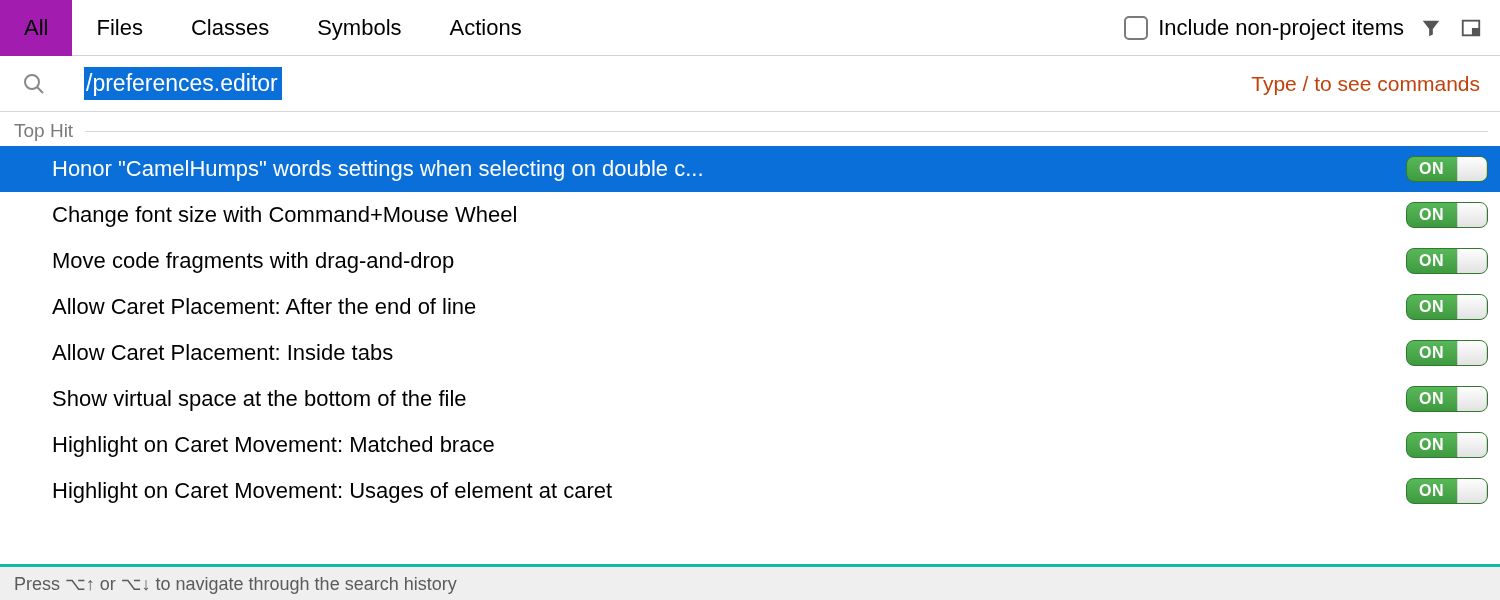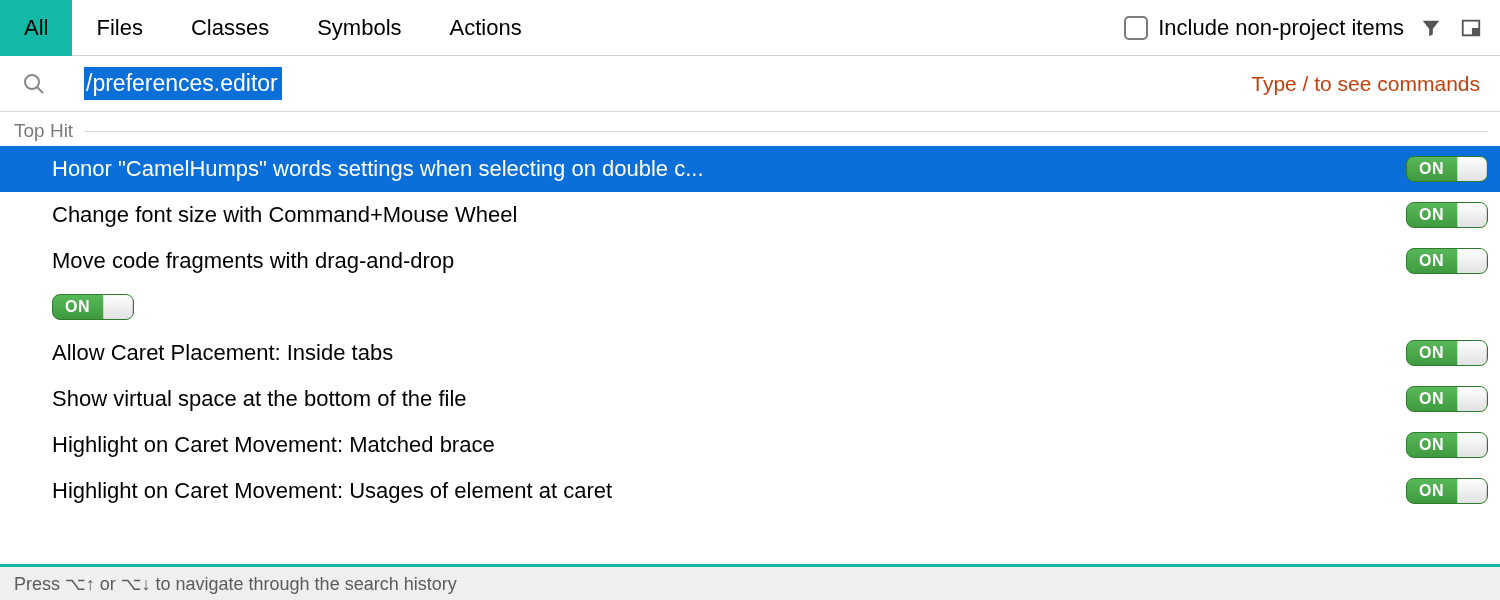--- a/index.html
+++ b/index.html
@@ -24,21 +24,21 @@
     .tab {
       padding: 0 24px;
       height: 56px;
       display: flex;
       align-items: center;
       font-size: 22px;
       color: #000;
       cursor: pointer;
     }
     .tab.active {
-      background: #14b8a6;
+      background: #a21caf;
     }
     .tabbar-spacer { flex: 1; }
     .rightgroup {
       display: flex;
       align-items: center;
       gap: 14px;
       padding-right: 16px;
     }
     .checkbox-wrap {
       display: flex;
@@ -259,20 +259,21 @@
       </div>
     </div>
     <div class="row">
       <span class="row-label">Move code fragments with drag-and-drop</span>
       <div class="toggle on">
         <span>ON</span>
         <span class="knob"></span>
       </div>
     </div>
     <div class="row">
+      <span class="row-label">Allow Caret Placement: After the end of line</span>
       <div class="toggle on">
         <span>ON</span>
         <span class="knob"></span>
       </div>
     </div>
     <div class="row">
       <span class="row-label">Allow Caret Placement: Inside tabs</span>
       <div class="toggle on">
         <span>ON</span>
         <span class="knob"></span>

